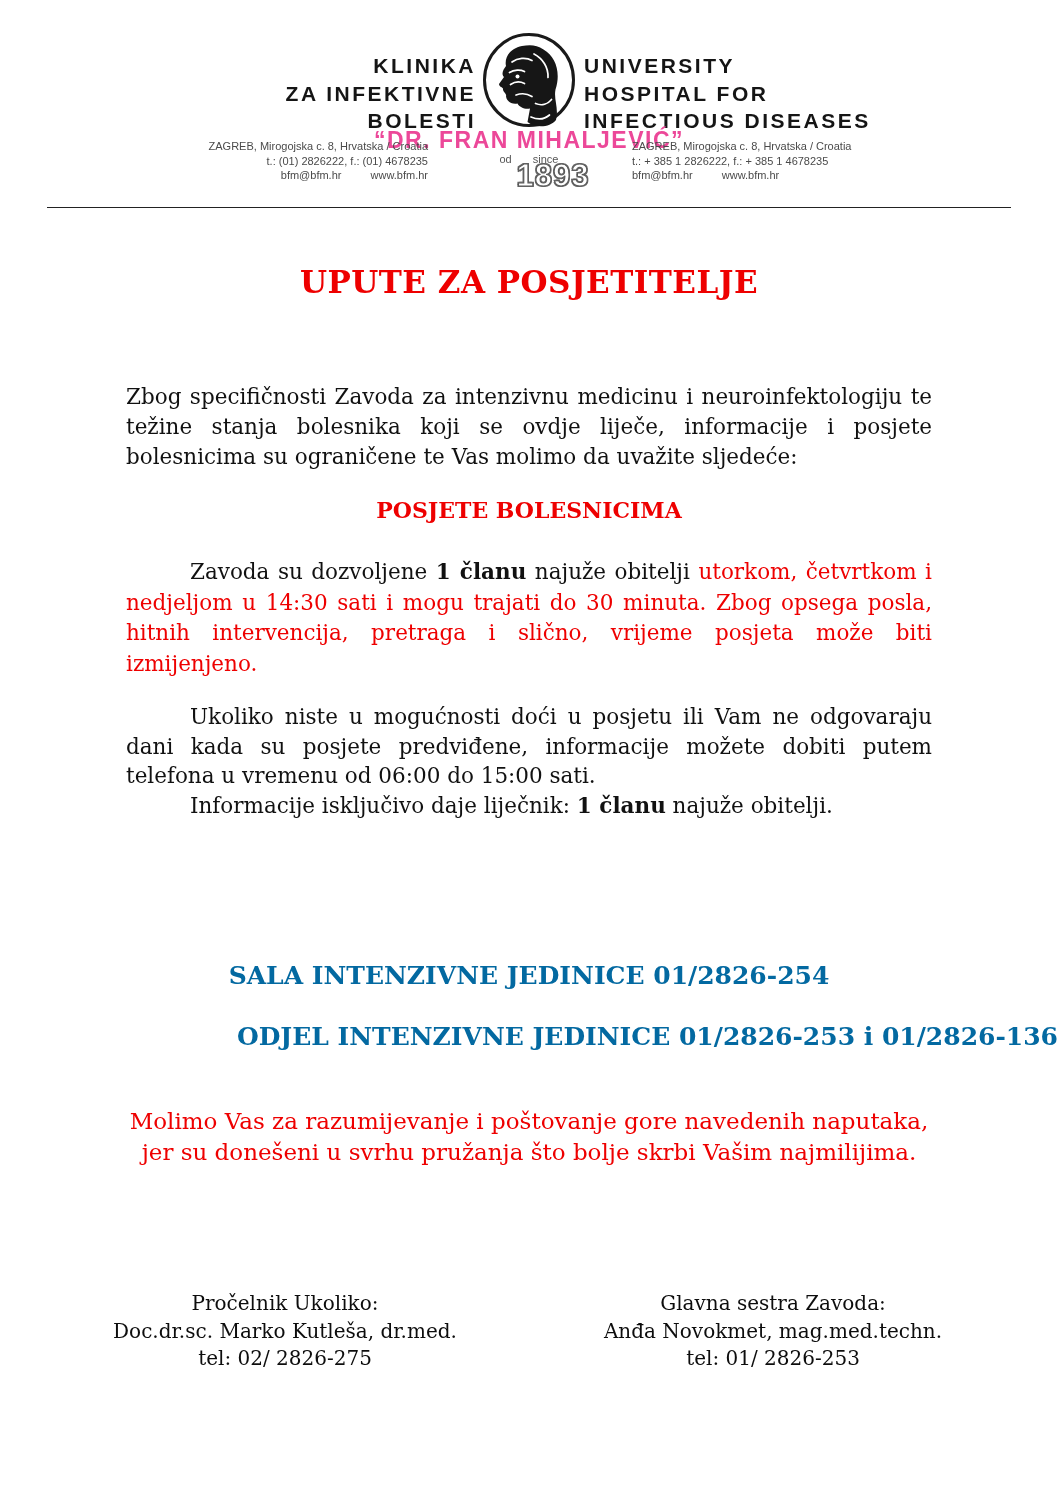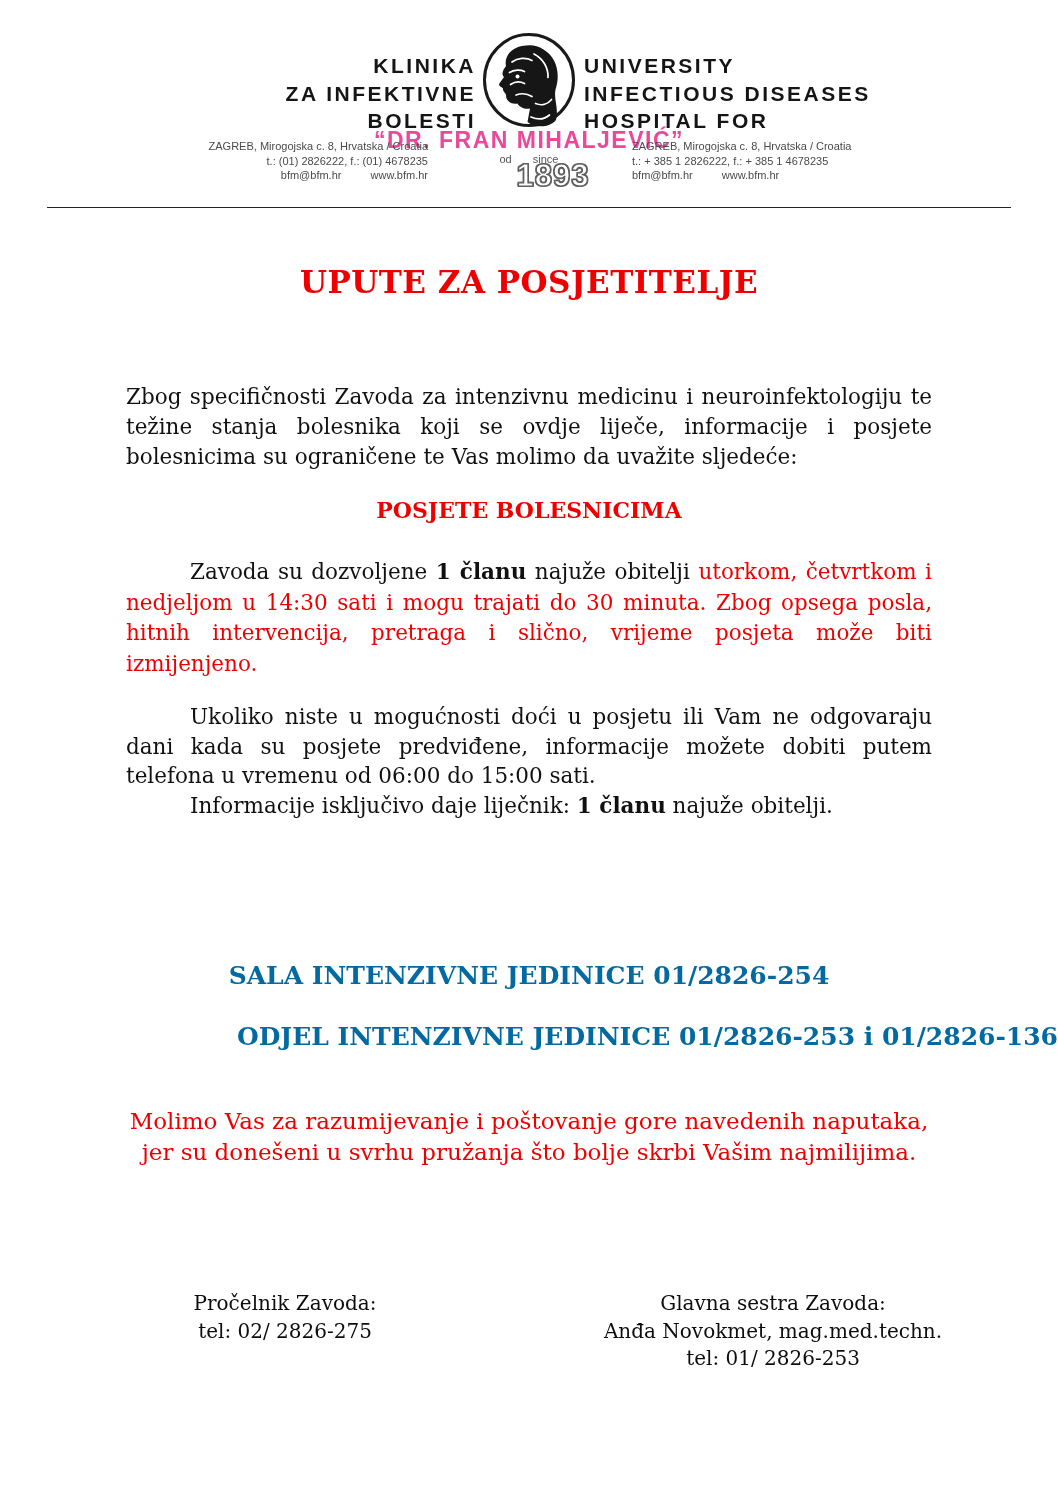--- a/index.html
+++ b/index.html
@@ -79,22 +79,22 @@
           <ellipse cx="48" cy="47" rx="44.5" ry="45.5" fill="#ffffff" stroke="#1a1a1a" stroke-width="3"></ellipse>
           <path d="M41 13 C30 15 23 24 25 33 C22 37 20 41 23 44 L18 51 C18 53.5 21 54 22 55.5 C21.5 59 26 60.5 25 63.5 C26 69 31 71.5 36.5 70.5 C38.5 74.5 44 76.5 49 75.5 L46.5 89 C55 95.5 69 94.5 75 87 C78 75 72.5 66.5 74.5 56.5 C80 40 75 23.5 62.5 16.5 C55.5 11.5 48.5 11.5 41 13 Z" fill="#161616"></path>
           <path d="M31 29 C36.5 25 45 24 51 27.5 M28.5 39.5 C33 36.5 39.5 36.5 43.5 38.5 M29.5 51.5 C34 48.5 39.5 48.5 43.5 50.5 M35 62 C40.5 60 47 61 51 63.5 M53 21 C61.5 25.5 67.5 34 67 44.5 M54.5 70.5 C61 73 67 71 70.5 66.5 M50 84 C57 87 64 86 68.5 82" stroke="#ffffff" stroke-width="1.7" fill="none" stroke-linecap="round"></path>
           <circle cx="36.5" cy="43.5" r="2" fill="#ffffff"></circle>
         </svg>
       </span>
     </div>
 
     <div class="org-name org-right lh-sans">
       <div>UNIVERSITY</div>
+      <div>HOSPITAL FOR</div>
       <div>INFECTIOUS DISEASES</div>
-      <div>HOSPITAL FOR</div>
     </div>
 
     <div class="doctor-name lh-sans">“DR. FRAN MIHALJEVIĆ”</div>
 
     <div class="addr addr-left lh-sans">
       <div>ZAGREB, Mirogojska c. 8, Hrvatska / Croatia</div>
       <div>t.: (01) 2826222, f.: (01) 4678235</div>
       <div class="contacts">
         <span>bfm@bfm.hr</span>
         <span>www.bfm.hr</span>
@@ -135,21 +135,22 @@
     </div>
 
     <div class="phone-line phone-sala">SALA INTENZIVNE JEDINICE 01/2826-254</div>
 
     <div class="phone-line phone-odjel">ODJEL INTENZIVNE JEDINICE 01/2826-253 i 01/2826-136</div>
 
     <p class="col closing">Molimo Vas za razumijevanje i poštovanje gore navedenih naputaka, jer su donešeni u svrhu pružanja što bolje skrbi Vašim najmilijima.</p>
 
     <footer class="signatures">
       <div class="sig">
-        <div>Pročelnik Zavoda:</div>
+        <div>Pročelnik Ukoliko:</div>
+        <div>Doc.dr.sc. Marko Kutleša, dr.med.</div>
         <div>tel: 02/ 2826-275</div>
       </div>
       <div class="sig">
         <div>Glavna sestra Zavoda:</div>
         <div>Anđa Novokmet, mag.med.techn.</div>
         <div>tel: 01/ 2826-253</div>
       </div>
     </footer>
 
   </main>

